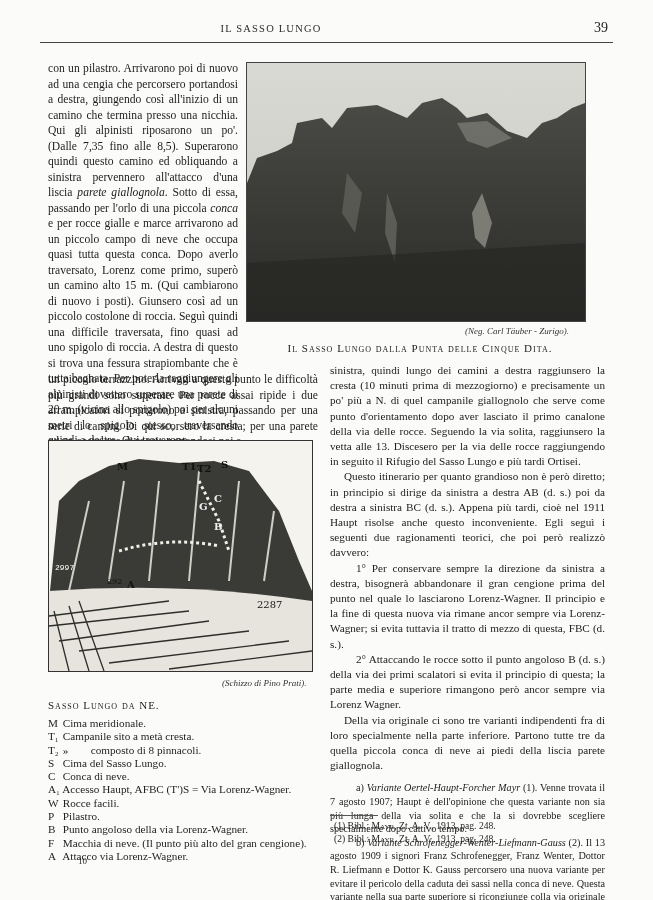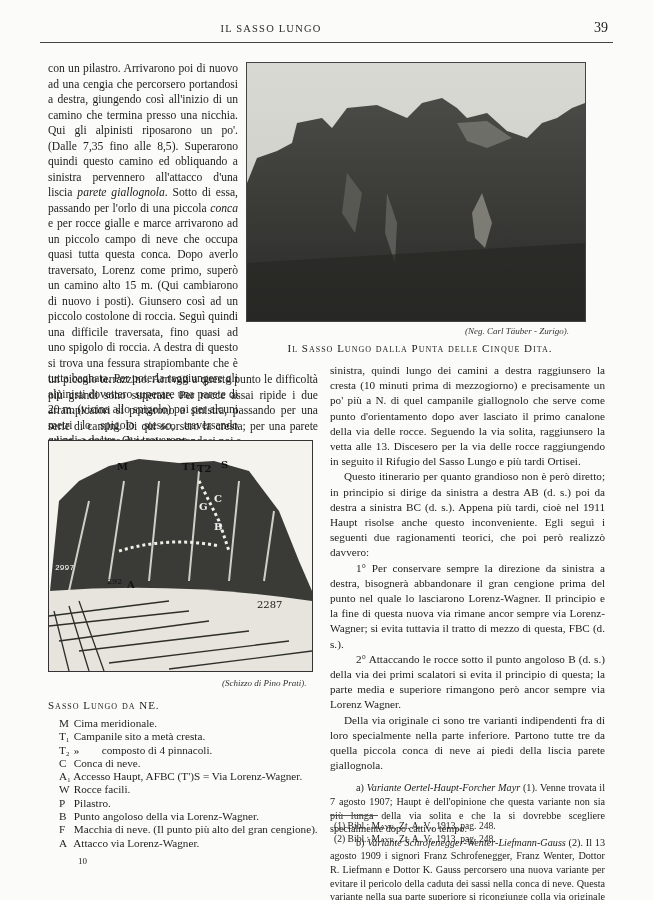--- a/index.html
+++ b/index.html
@@ -14,21 +14,21 @@
   .col-text p { margin:0; }
   .indent { text-indent:14px; }
   .small { font-size:10.2px; line-height:13.6px; }
   .photo { position:absolute; left:246px; top:62px; width:338px; height:258px; border:1.2px solid #444;
            overflow:hidden; background:#dcdcd6; }
   .sketch { position:absolute; left:48px; top:440px; width:263px; height:230px; border:1.2px solid #333;
             overflow:hidden; background:#f0efe9; }
   .credit { position:absolute; font-style:italic; font-size:9px; font-family:"Liberation Serif", serif; color:#333; }
   .caption { position:absolute; font-variant:small-caps; font-size:11px; letter-spacing:1px;
              font-family:"Liberation Serif", serif; color:#222; }
-  .legend { position:absolute; left:48px; top:717px; font-family:"Liberation Serif", serif; font-size:11.2px; line-height:13.3px;margin-left:11px; }
+  .legend { position:absolute; left:48px; top:717px; font-family:"Liberation Serif", serif; font-size:11.2px; line-height:13.3px; }
   .legend .row { white-space:nowrap; }
   .legend .k { display:inline-block; min-width:12px; }
   .fn-rule { position:absolute; left:330px; top:815px; width:48px; border-top:1px solid #555; }
   .footnotes { position:absolute; left:334px; top:820px; font-family:"Liberation Serif", serif; font-size:9.6px; line-height:12.5px; }
   .sc { font-variant:small-caps; }
   .folio { position:absolute; left:78px; top:856px; font-size:9px; font-family:"Liberation Serif", serif; }
 </style>
 </head>
 <body>
 
@@ -96,21 +96,22 @@
   <div style="position:absolute; left:6px; top:122px; font-size:8px; color:#fff;font-family:Liberation Mono, monospace;">2997</div>
   <div style="position:absolute; left:58px; top:136px; font-size:8px; color:#111;">292</div>
   <div style="position:absolute; left:208px; top:158px; font-size:10px; color:#111;">2287</div>
 </div>
 <div class="credit" style="left:222px; top:678px;">(Schizzo di Pino Prati).</div>
 <div class="caption" style="left:48px; top:699px; width:263px; text-align:left;">Sasso Lungo da NE.</div>
 
 <div class="legend">
   <div class="row"><span class="k">M</span> <span>Cima meridionale.</span></div>
   <div class="row"><span class="k">T₁</span> <span>Campanile sito a metà cresta.</span></div>
-  <div class="row" style="white-space:pre;"><span class="k">T₂</span> <span>»        composto di 4 pinnacoli.</span></div>
+  <div class="row" style="white-space:pre;"><span class="k">T₂</span> <span>»        composto di 8 pinnacoli.</span></div>
+  <div class="row"><span class="k">S</span> <span>Cima del Sasso Lungo.</span></div>
   <div class="row"><span class="k">C</span> <span>Conca di neve.</span></div>
   <div class="row"><span class="k">A₁</span> <span>Accesso Haupt, AFBC (T')S = Via Lorenz-Wagner.</span></div>
   <div class="row"><span class="k">W</span> <span>Rocce facili.</span></div>
   <div class="row"><span class="k">P</span> <span>Pilastro.</span></div>
   <div class="row"><span class="k">B</span> <span>Punto angoloso della via Lorenz-Wagner.</span></div>
   <div class="row"><span class="k">F</span> <span>Macchia di neve. (Il punto più alto del gran cengione).</span></div>
   <div class="row"><span class="k">A</span> <span>Attacco via Lorenz-Wagner.</span></div>
 </div>
 
 <div class="folio">10</div>

